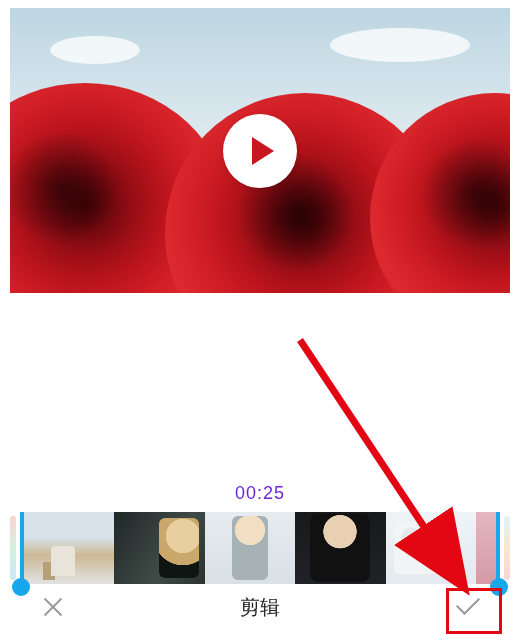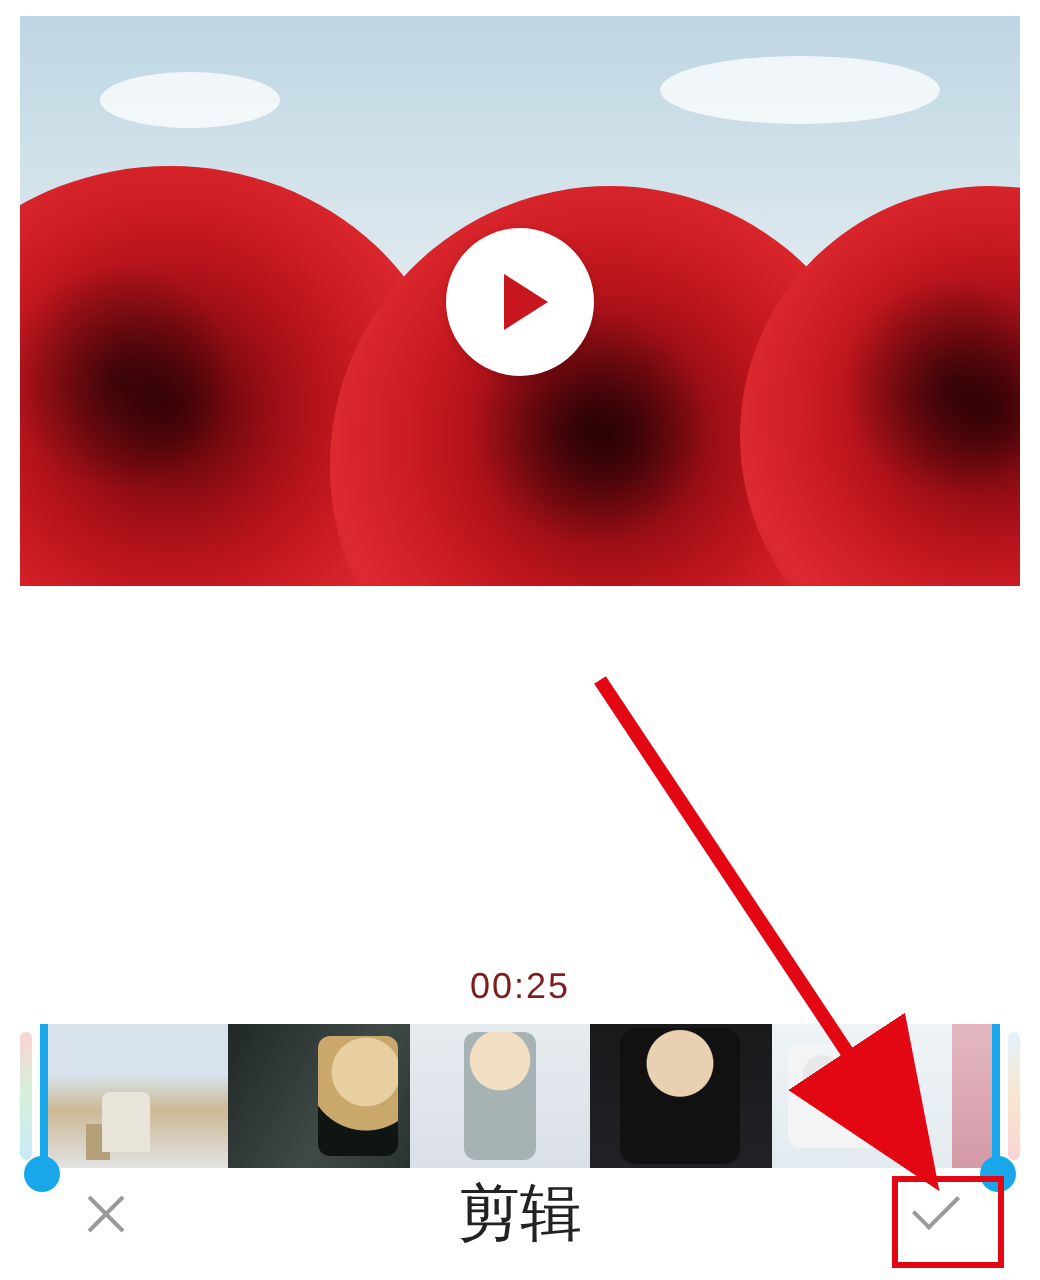--- a/index.html
+++ b/index.html
@@ -35,21 +35,21 @@
   .r1::before { left:60px; top:50px; width:120px; height:110px; }
   .r2::before { left:70px; top:60px; width:120px; height:120px; }
   .r3::before { left:50px; top:45px; width:110px; height:110px; }
   .play-btn {
     position:absolute; left:50%; top:50%; width:74px; height:74px; margin:-37px 0 0 -37px;
     background:#fff; border-radius:50%; display:flex; align-items:center; justify-content:center;
     box-shadow: 0 1px 4px rgba(0,0,0,0.15);
   }
   .play-tri { width:0; height:0; border-top:14px solid transparent; border-bottom:14px solid transparent; border-left:22px solid #c8171f; margin-left:6px; }
 
-  .timestamp { text-align:center; color:#7f1d1d; font-size:18px; margin-top:190px; letter-spacing:1px; }
+  .timestamp { text-align:center; color:#6d28d9; font-size:18px; margin-top:190px; letter-spacing:1px; }
 
   .timeline-wrap { position:relative; margin:8px 10px 0 10px; height:80px; }
   .ghost { position:absolute; top:4px; height:64px; width:6px; border-radius:3px; }
   .ghost.left  { left:0;  background:linear-gradient(#f8b6b6,#b7e7c6 50%,#a9d9f2); opacity:.6;}
   .ghost.right { right:0; background:linear-gradient(#cfe9f7,#f3d6b0 50%,#f8b6b6); opacity:.6;}
   .timeline {
     position:absolute; left:10px; right:10px; top:0; height:72px; display:flex; gap:0;
     border-left:4px solid #17a7ea; border-right:4px solid #17a7ea;
   }
   .thumb { flex:1; position:relative; overflow:hidden; }
@@ -62,21 +62,21 @@
   .t3 { background:linear-gradient(#17191b,#202225); }
   .t3::after{content:"";position:absolute;left:16%;top:2px;width:60px;height:68px;background:radial-gradient(circle at 50% 26%,#e9d0b2 0 28%,transparent 29%), radial-gradient(circle at 50% 8%,#111 0 34%,transparent 35%), linear-gradient(#111,#111);border-radius:8px;}
   .t4 { background:linear-gradient(#eef3f6,#e3ebf0); }
   .t4::after{content:"";position:absolute;left:8px;top:10px;width:58px;height:52px;background:radial-gradient(circle at 30% 30%,#e8e8e8 0 18%,transparent 19%), radial-gradient(circle at 70% 30%,#e8e8e8 0 18%,transparent 19%), linear-gradient(#f2f4f6,#f2f4f6);border-radius:6px;}
   .t5 { background:linear-gradient(#e3b7c0,#d49aa6); flex:0 0 20px;}
   .handle { position:absolute; width:18px; height:18px; background:#17a7ea; border-radius:50%; bottom:-4px; }
   .handle.left { left:2px; } .handle.right { right:2px; }
 
   .bottom-bar { position:absolute; left:0; right:0; bottom:8px; height:50px; display:flex; align-items:center; padding:0 28px; }
   .bb-left, .bb-right { width:50px; display:flex; justify-content:center; align-items:center; }
-  .bb-title { flex:1; text-align:center; font-size:31px; color:#222; }
+  .bb-title { flex:1; text-align:center; font-size:20px; color:#222; }
   .x-icon { width:24px; height:24px; position:relative; }
   .x-icon::before, .x-icon::after { content:""; position:absolute; left:11px; top:0; width:2px; height:24px; background:#9a9a9a; }
   .x-icon::before { transform:rotate(45deg);} .x-icon::after{ transform:rotate(-45deg);}
   .check-icon { width:28px; height:20px; position:relative; }
   .check-icon::after { content:""; position:absolute; left:4px; top:0; width:20px; height:10px; border-left:2px solid #9a9a9a; border-bottom:2px solid #9a9a9a; transform:rotate(-45deg); }
 
   
   .anno-box { position:absolute; right:18px; bottom:6px; width:56px; height:46px; border:3px solid #e30613; pointer-events:none; }
   .anno-arrow { position:absolute; pointer-events:none; }
 </style>

